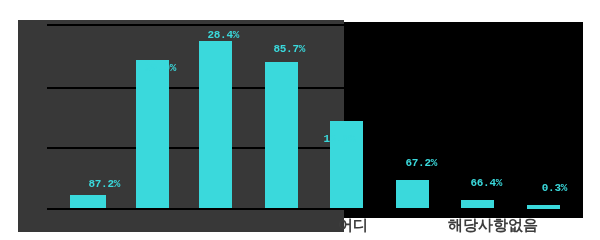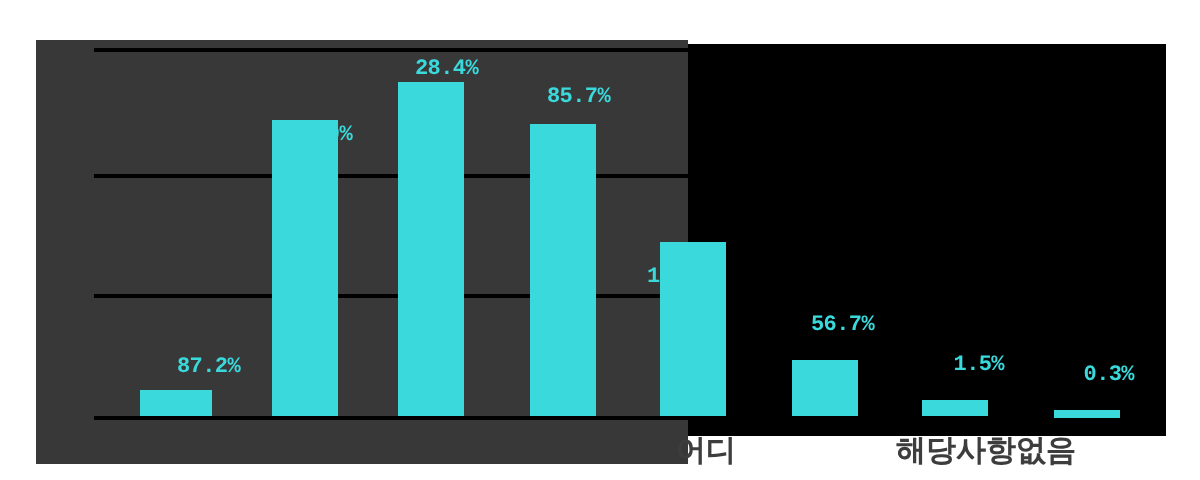--- a/index.html
+++ b/index.html
@@ -108,22 +108,22 @@
         <div class="bar" style="left: 396px; top: 180px; width: 33px; height: 28px; background: rgb(58, 217, 220);"></div>
         <div class="bar" style="left: 461px; top: 200px; width: 33px; height: 8px; background: rgb(58, 217, 220);"></div>
         <div class="bar" style="left: 527px; top: 205px; width: 33px; height: 4px; background: rgb(58, 217, 220);"></div>
       </div>
     <div id="labels-layer">
         <div class="bar-label" style="left: 70px; top: 178px; width: 50px; color: rgb(58, 217, 220);">87.2%</div>
         <div class="bar-label" style="left: 129px; top: 62px; width: 47px; color: rgb(58, 217, 220);">30.0%</div>
         <div class="bar-label" style="left: 192px; top: 29px; width: 47px; color: rgb(58, 217, 220);">28.4%</div>
         <div class="bar-label" style="left: 258px; top: 43px; width: 47px; color: rgb(58, 217, 220);">85.7%</div>
         <div class="bar-label" style="left: 308px; top: 101px; width: 47px; color: rgb(58, 217, 220); margin-top: 32px;">13.9%</div>
-        <div class="bar-label" style="left: 390px; top: 157px; width: 47px; color: rgb(58, 217, 220);">56.7%</div>
-        <div class="bar-label" style="left: 455px; top: 177px; width: 47px; color: rgb(58, 217, 220);">1.5%</div>
+        <div class="bar-label" style="left: 390px; top: 157px; width: 47px; color: rgb(58, 217, 220);">67.2%</div>
+        <div class="bar-label" style="left: 455px; top: 177px; width: 47px; color: rgb(58, 217, 220);">66.4%</div>
         <div class="bar-label" style="left: 520px; top: 182px; width: 47px; color: rgb(58, 217, 220);">0.3%</div>
       </div>
     <div id="cats-layer">
         <div class="cat-label" style="left: 323px; top: 216px; width: 60px; color: rgb(61, 61, 61);">어디</div>
         <div class="cat-label" style="left: 398px; top: 216px; width: 190px; color: rgb(61, 61, 61);">해당사항없음</div>
       </div>
   </div>
 
 </div>
 

